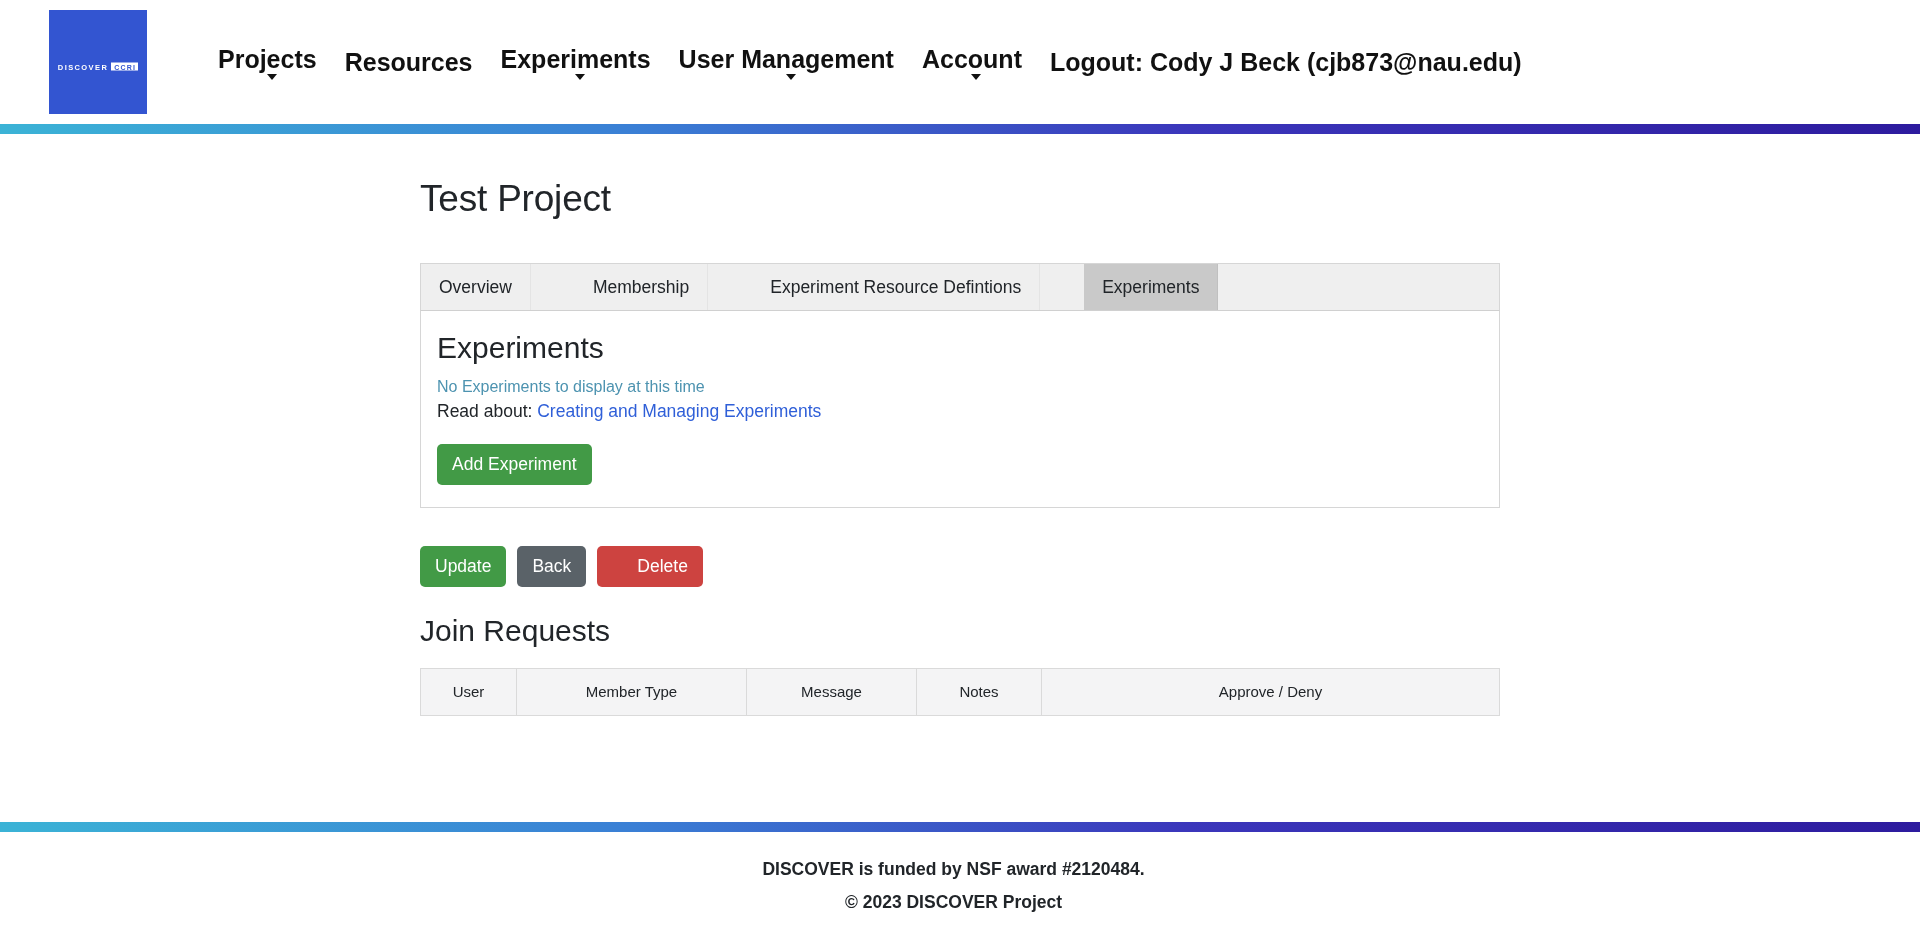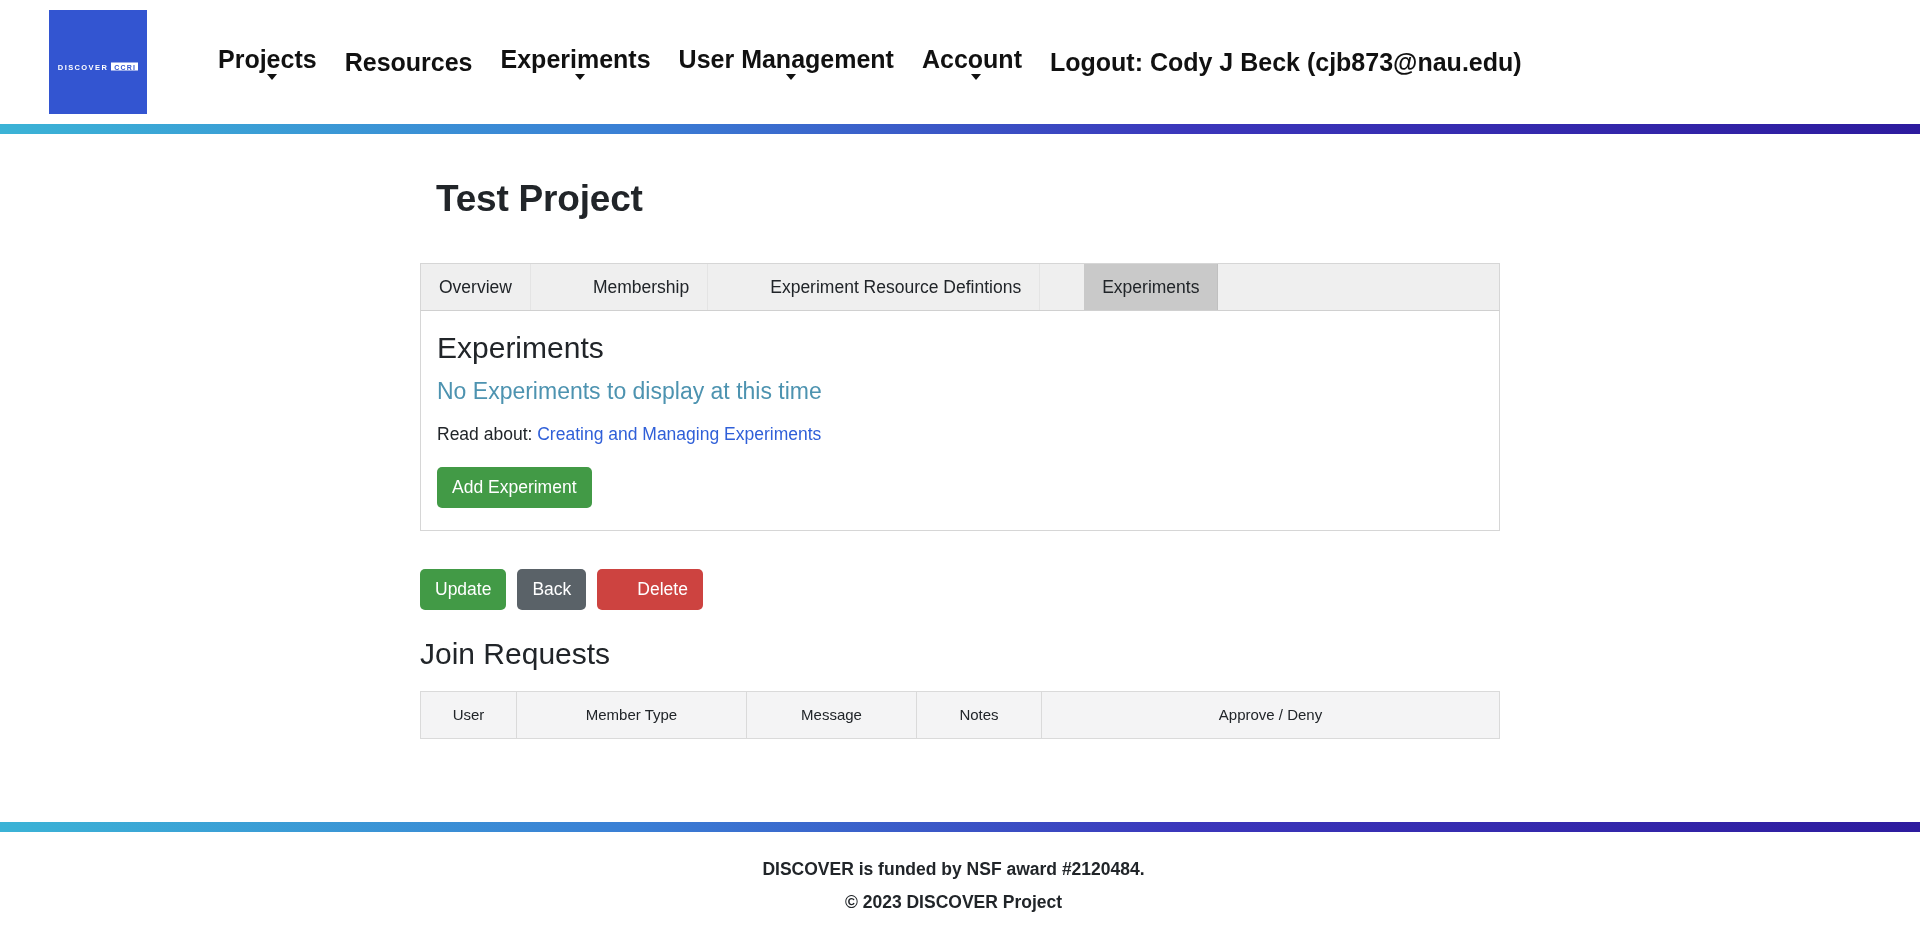--- a/index.html
+++ b/index.html
@@ -96,23 +96,23 @@
   .page {
     padding: 0;
   }
   .container {
     width: 1080px;
     margin: 0 auto;
     position: relative;
   }
   .page-title {
     font-size: 37px;
-    font-weight: 700;
-    color: #212529;
-    margin: 44px 0 0 16px;
+    font-weight: 400;
+    color: #212529;
+    margin: 44px 0 0 0;
     letter-spacing: -0.2px;
   }
 
   
   .tab-strip {
     margin-top: 43px;
     display: flex;
     background: #efefef;
     border: 1px solid #d6d6d6;
     border-bottom: 1px solid #d0d0d0;
@@ -141,23 +141,23 @@
     padding: 20px 16px 22px 16px;
     min-height: 148px;
   }
   .panel-title {
     font-size: 30px;
     font-weight: 400;
     margin: 0 0 13px 0;
     color: #212529;
   }
   .muted-link {
-    font-size: 23px;
+    font-size: 16px;
     color: #4d93b0;
-    margin-bottom: 19px;
+    margin-bottom: 5px;
   }
   .read-about {
     font-size: 17.5px;
     color: #212529;
     margin-bottom: 22px;
   }
   .read-about a {
     color: #2f5fd8;
     text-decoration: none;
   }

